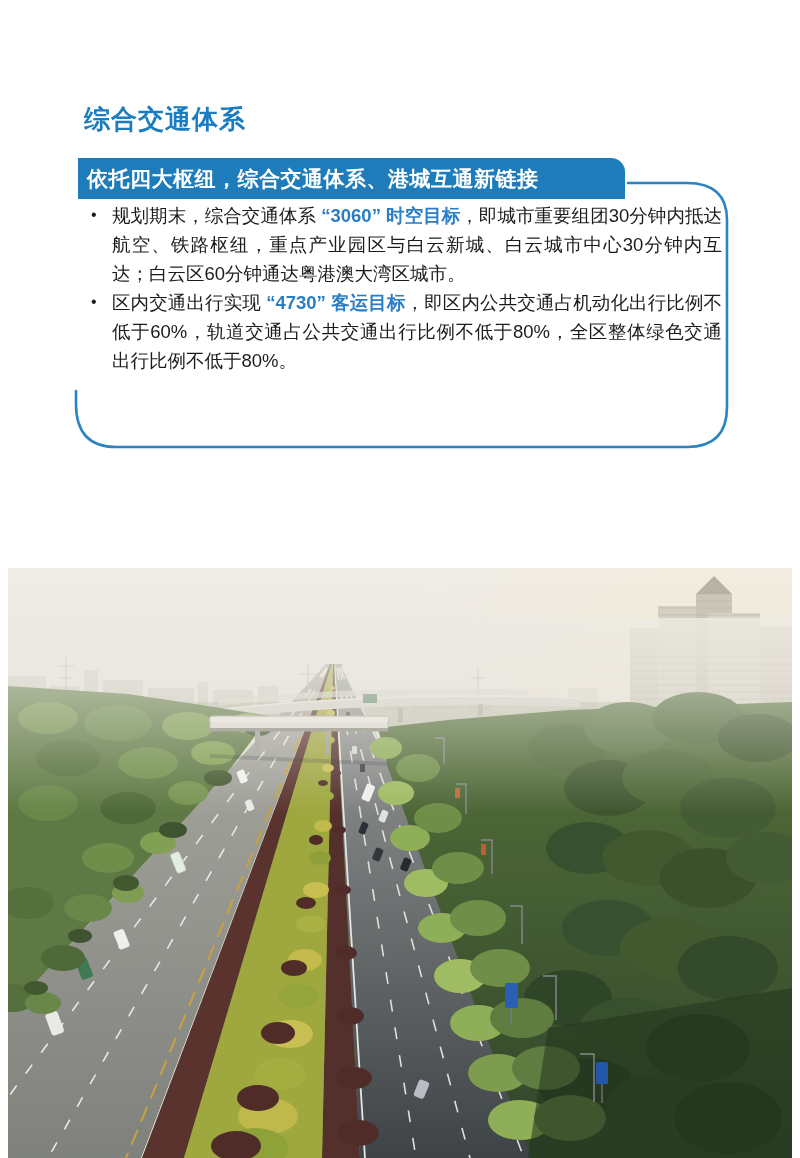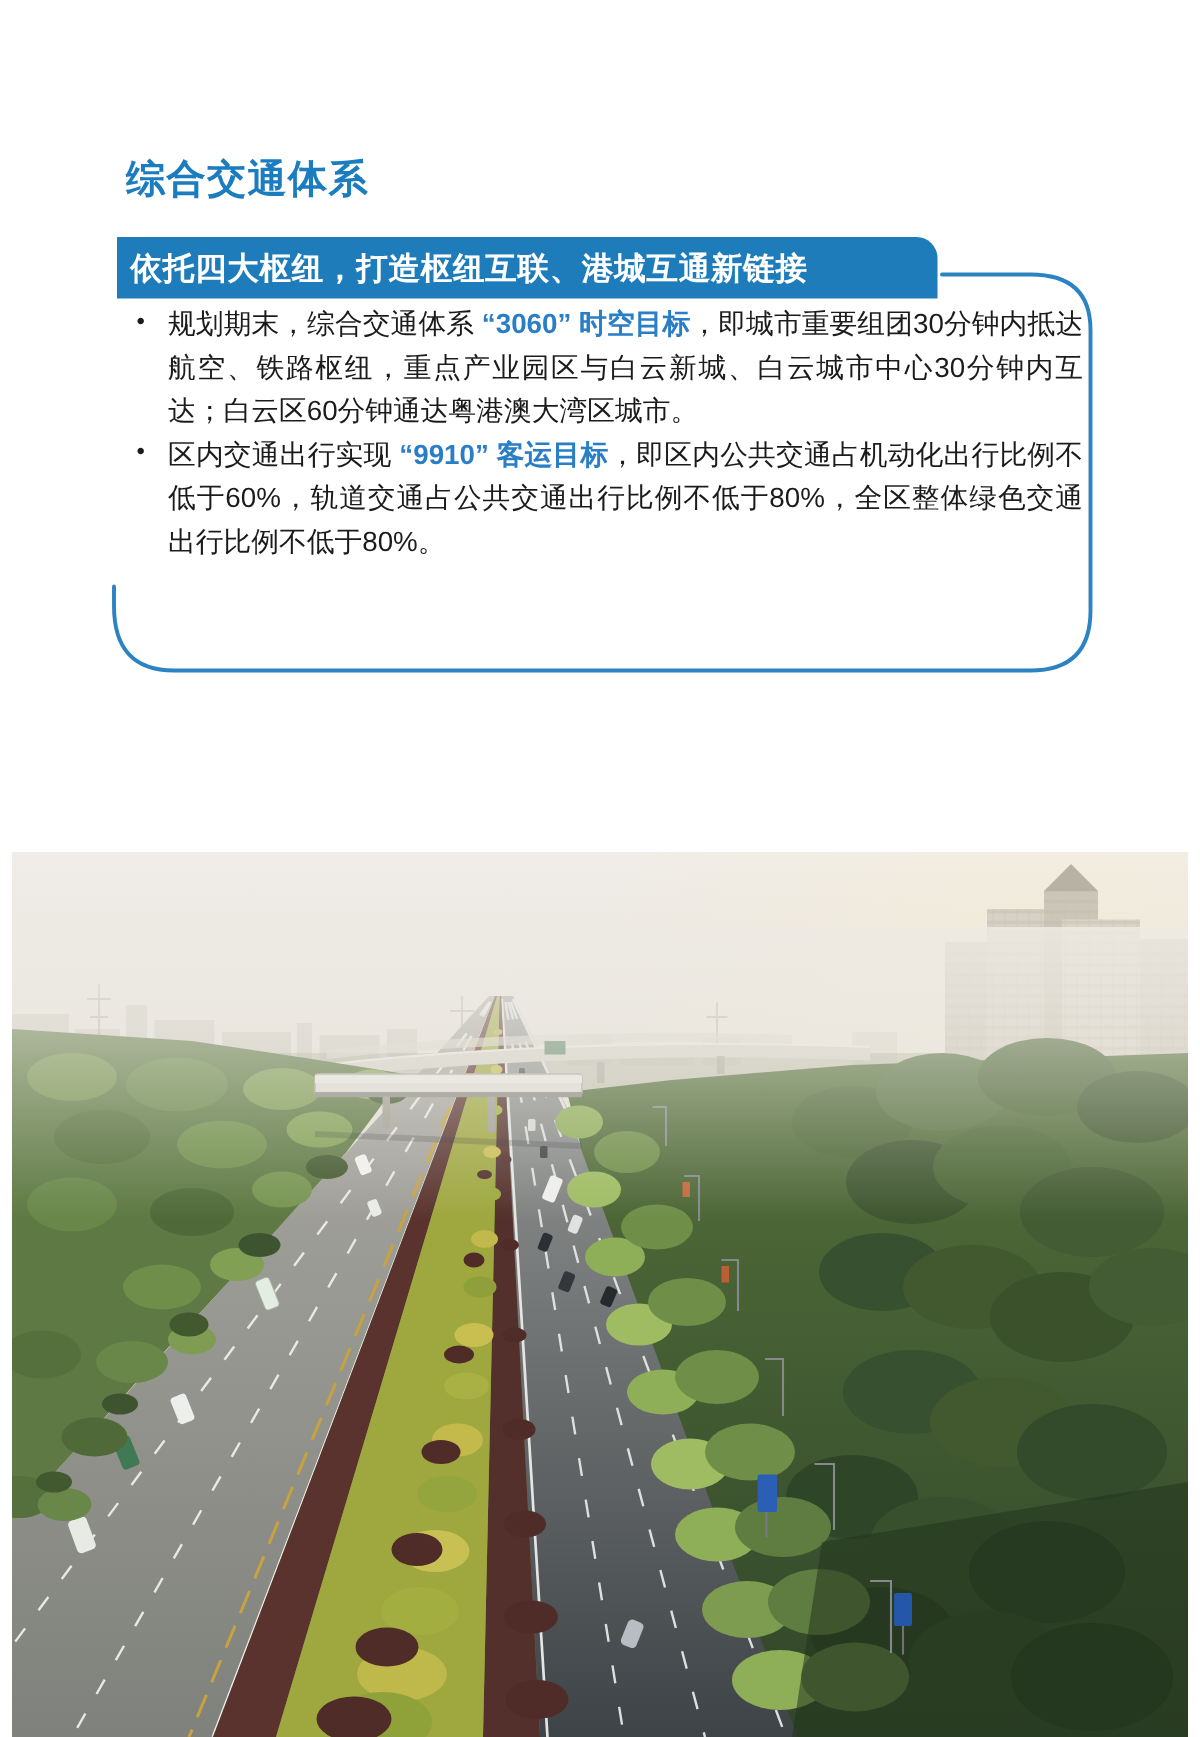--- a/index.html
+++ b/index.html
@@ -47,30 +47,30 @@
   }
   .marker-bar{width:6px;height:28px;background:var(--marker-cyan,#41B7DB);}
   .page-marker span{color:#E9E9E9;font-size:28px;text-shadow:0 1px 2px rgba(0,0,0,.5);}
 </style>
 </head>
 <body>
 
 <h1 class="title">综合交通体系</h1>
 
 <div class="banner">
-  <span>依托四大枢纽，打造枢纽互联、港城互通新链接</span>
+  <span>依托四大枢纽，综合交通体系、港城互通新链接</span>
 </div>
 
 <svg class="box-border" width="665" height="290" viewBox="0 0 665 290">
   <path d="M558,13 L617,13 Q657,13 657,50 L657,237 Q657,277 617,277 L46,277 Q6,277 6,234 L6,221" fill="none" stroke="#2C83C2" stroke-width="2.6" stroke-linecap="round"></path>
 </svg>
 
 <ul class="bullets">
     <li><span>规划期末，综合交通体系</span><span class="hl"> “3060” 时空目标</span><span>，即城市重要组团30分钟内抵达航空、铁路枢纽，重点产业园区与白云新城、白云城市中心30分钟内互达；白云区60分钟通达粤港澳大湾区城市。</span></li>
-    <li><span>区内交通出行实现</span><span class="hl"> “9910” 客运目标</span><span>，即区内公共交通占机动化出行比例不低于60%，轨道交通占公共交通出行比例不低于80%，全区整体绿色交通出行比例不低于80%。</span></li>
+    <li><span>区内交通出行实现</span><span class="hl"> “4730” 客运目标</span><span>，即区内公共交通占机动化出行比例不低于60%，轨道交通占公共交通出行比例不低于80%，全区整体绿色交通出行比例不低于80%。</span></li>
   </ul>
 
 <div class="photo">
   <svg width="784" height="590" viewBox="0 0 784 590">
     <defs>
       <linearGradient id="g-sky" x1="0" y1="0" x2="0" y2="1">
         <stop offset="0" stop-color="#F0EDE8"></stop>
           <stop offset="1" stop-color="#DFDBD1"></stop>
       </linearGradient>
       <linearGradient id="g-haze" x1="0" y1="0" x2="0" y2="1">

